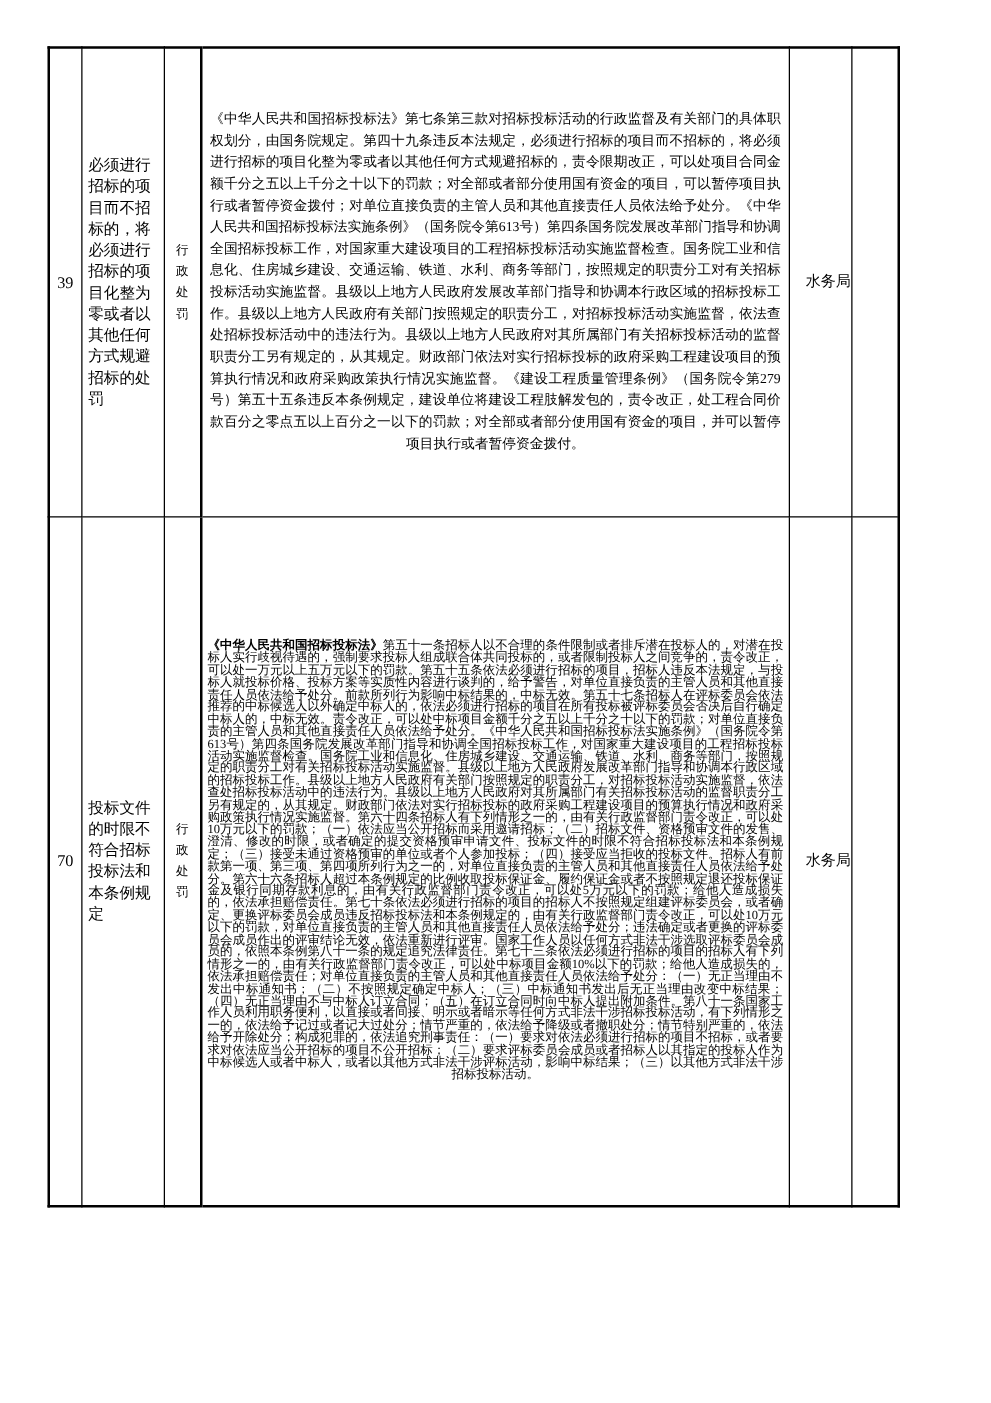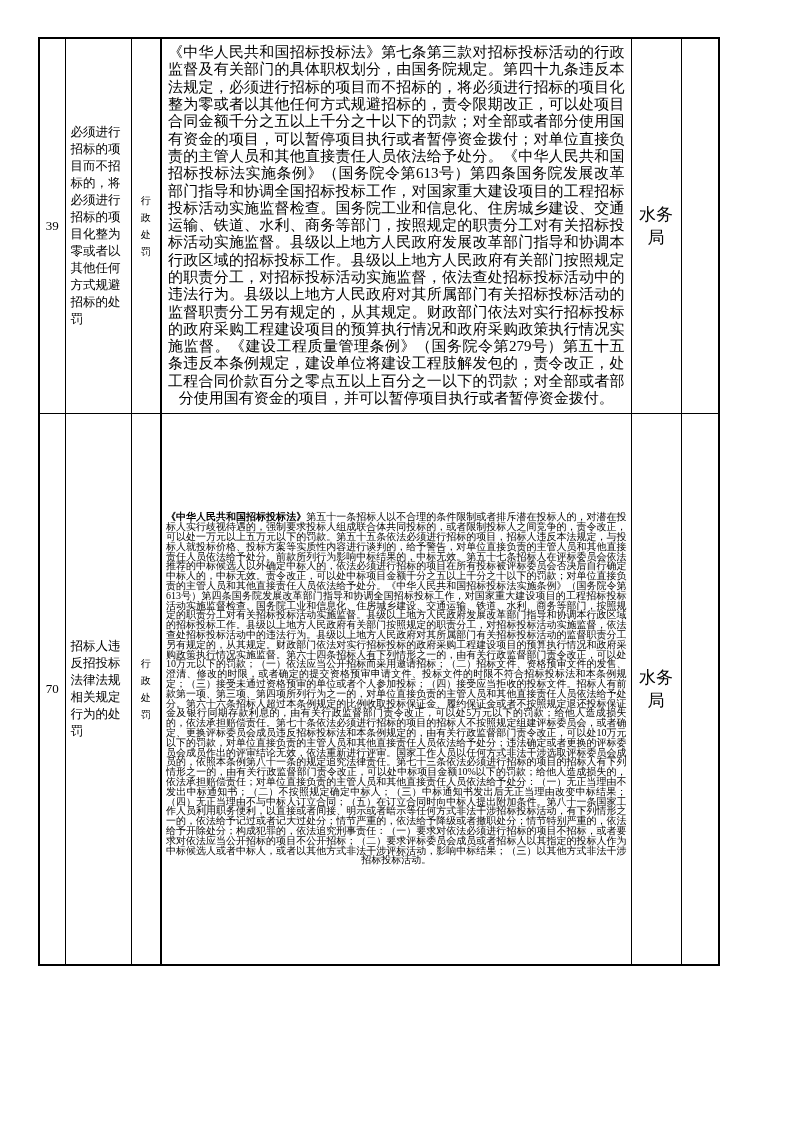--- a/index.html
+++ b/index.html
@@ -43,40 +43,40 @@
   .vert-label {
     display: inline-block;
     width: 1em;
     font-size: 10px;
     line-height: 17px;
     text-align: center;
     word-break: break-all;
   }
   .col-basis { border-left: 2px solid #000000; }
   .basis-text-lg {
-    font-size: 15px;
+    font-size: 11px;
     line-height: 17.3px;
     text-align: justify;
     text-align-last: center;
     text-justify: inter-character;
     padding: 0 6px;
     word-break: break-all;
   }
   .basis-text-sm {
     font-size: 10px;
     line-height: 9.8px;
     text-align: justify;
     text-align-last: center;
     text-justify: inter-character;
     padding: 0 4px;
     word-break: break-all;
   }
   .col-dept {
-    text-align: center;
-    font-size: 17px;
+    text-align: right;
+    font-size: 12px;
     font-family: Liberation Mono, monospace;
   }
   .col-remark {
     text-align: center;
     font-size: 12.5px;
   }
   b { font-weight: bold; }
 </style>
 </head>
 <body>
@@ -97,21 +97,21 @@
         <td class="col-item">必须进行招标的项目而不招标的，将必须进行招标的项目化整为零或者以其他任何方式规避招标的处罚</td>
         <td class="col-cat"><span class="vert-label">行政处罚</span></td>
         <td class="col-basis">
           <div class="basis-text-lg">《中华人民共和国招标投标法》第七条第三款对招标投标活动的行政监督及有关部门的具体职权划分，由国务院规定。第四十九条违反本法规定，必须进行招标的项目而不招标的，将必须进行招标的项目化整为零或者以其他任何方式规避招标的，责令限期改正，可以处项目合同金额千分之五以上千分之十以下的罚款；对全部或者部分使用国有资金的项目，可以暂停项目执行或者暂停资金拨付；对单位直接负责的主管人员和其他直接责任人员依法给予处分。《中华人民共和国招标投标法实施条例》（国务院令第613号）第四条国务院发展改革部门指导和协调全国招标投标工作，对国家重大建设项目的工程招标投标活动实施监督检查。国务院工业和信息化、住房城乡建设、交通运输、铁道、水利、商务等部门，按照规定的职责分工对有关招标投标活动实施监督。县级以上地方人民政府发展改革部门指导和协调本行政区域的招标投标工作。县级以上地方人民政府有关部门按照规定的职责分工，对招标投标活动实施监督，依法查处招标投标活动中的违法行为。县级以上地方人民政府对其所属部门有关招标投标活动的监督职责分工另有规定的，从其规定。财政部门依法对实行招标投标的政府采购工程建设项目的预算执行情况和政府采购政策执行情况实施监督。《建设工程质量管理条例》（国务院令第279号）第五十五条违反本条例规定，建设单位将建设工程肢解发包的，责令改正，处工程合同价款百分之零点五以上百分之一以下的罚款；对全部或者部分使用国有资金的项目，并可以暂停项目执行或者暂停资金拨付。</div>
         </td>
         <td class="col-dept">水务局</td>
         <td class="col-remark"></td>
       </tr>
       <tr class="row-b">
         <td class="col-num">70</td>
-        <td class="col-item">招标人违反招投标法律法规相关规定行为的处罚</td>
+        <td class="col-item">投标文件的时限不符合招标投标法和本条例规定</td>
         <td class="col-cat"><span class="vert-label">行政处罚</span></td>
         <td class="col-basis">
           <div class="basis-text-sm"><b>《中华人民共和国招标投标法》</b><span>第五十一条招标人以不合理的条件限制或者排斥潜在投标人的，对潜在投标人实行歧视待遇的，强制要求投标人组成联合体共同投标的，或者限制投标人之间竞争的，责令改正，可以处一万元以上五万元以下的罚款。第五十五条依法必须进行招标的项目，招标人违反本法规定，与投标人就投标价格、投标方案等实质性内容进行谈判的，给予警告，对单位直接负责的主管人员和其他直接责任人员依法给予处分。前款所列行为影响中标结果的，中标无效。第五十七条招标人在评标委员会依法推荐的中标候选人以外确定中标人的，依法必须进行招标的项目在所有投标被评标委员会否决后自行确定中标人的，中标无效。责令改正，可以处中标项目金额千分之五以上千分之十以下的罚款；对单位直接负责的主管人员和其他直接责任人员依法给予处分。《中华人民共和国招标投标法实施条例》（国务院令第613号）第四条国务院发展改革部门指导和协调全国招标投标工作，对国家重大建设项目的工程招标投标活动实施监督检查。国务院工业和信息化、住房城乡建设、交通运输、铁道、水利、商务等部门，按照规定的职责分工对有关招标投标活动实施监督。县级以上地方人民政府发展改革部门指导和协调本行政区域的招标投标工作。县级以上地方人民政府有关部门按照规定的职责分工，对招标投标活动实施监督，依法查处招标投标活动中的违法行为。县级以上地方人民政府对其所属部门有关招标投标活动的监督职责分工另有规定的，从其规定。财政部门依法对实行招标投标的政府采购工程建设项目的预算执行情况和政府采购政策执行情况实施监督。第六十四条招标人有下列情形之一的，由有关行政监督部门责令改正，可以处10万元以下的罚款；（一）依法应当公开招标而采用邀请招标；（二）招标文件、资格预审文件的发售、澄清、修改的时限，或者确定的提交资格预审申请文件、投标文件的时限不符合招标投标法和本条例规定；（三）接受未通过资格预审的单位或者个人参加投标；（四）接受应当拒收的投标文件。招标人有前款第一项、第三项、第四项所列行为之一的，对单位直接负责的主管人员和其他直接责任人员依法给予处分。第六十六条招标人超过本条例规定的比例收取投标保证金、履约保证金或者不按照规定退还投标保证金及银行同期存款利息的，由有关行政监督部门责令改正，可以处5万元以下的罚款；给他人造成损失的，依法承担赔偿责任。第七十条依法必须进行招标的项目的招标人不按照规定组建评标委员会，或者确定、更换评标委员会成员违反招标投标法和本条例规定的，由有关行政监督部门责令改正，可以处10万元以下的罚款，对单位直接负责的主管人员和其他直接责任人员依法给予处分；违法确定或者更换的评标委员会成员作出的评审结论无效，依法重新进行评审。国家工作人员以任何方式非法干涉选取评标委员会成员的，依照本条例第八十一条的规定追究法律责任。第七十三条依法必须进行招标的项目的招标人有下列情形之一的，由有关行政监督部门责令改正，可以处中标项目金额10%以下的罚款；给他人造成损失的，依法承担赔偿责任；对单位直接负责的主管人员和其他直接责任人员依法给予处分：（一）无正当理由不发出中标通知书；（二）不按照规定确定中标人；（三）中标通知书发出后无正当理由改变中标结果；（四）无正当理由不与中标人订立合同；（五）在订立合同时向中标人提出附加条件。第八十一条国家工作人员利用职务便利，以直接或者间接、明示或者暗示等任何方式非法干涉招标投标活动，有下列情形之一的，依法给予记过或者记大过处分；情节严重的，依法给予降级或者撤职处分；情节特别严重的，依法给予开除处分；构成犯罪的，依法追究刑事责任：（一）要求对依法必须进行招标的项目不招标，或者要求对依法应当公开招标的项目不公开招标；（二）要求评标委员会成员或者招标人以其指定的投标人作为中标候选人或者中标人，或者以其他方式非法干涉评标活动，影响中标结果；（三）以其他方式非法干涉招标投标活动。</span></div>
         </td>
         <td class="col-dept">水务局</td>
         <td class="col-remark"></td>
       </tr>
     </tbody>
   </table>
 </div>

